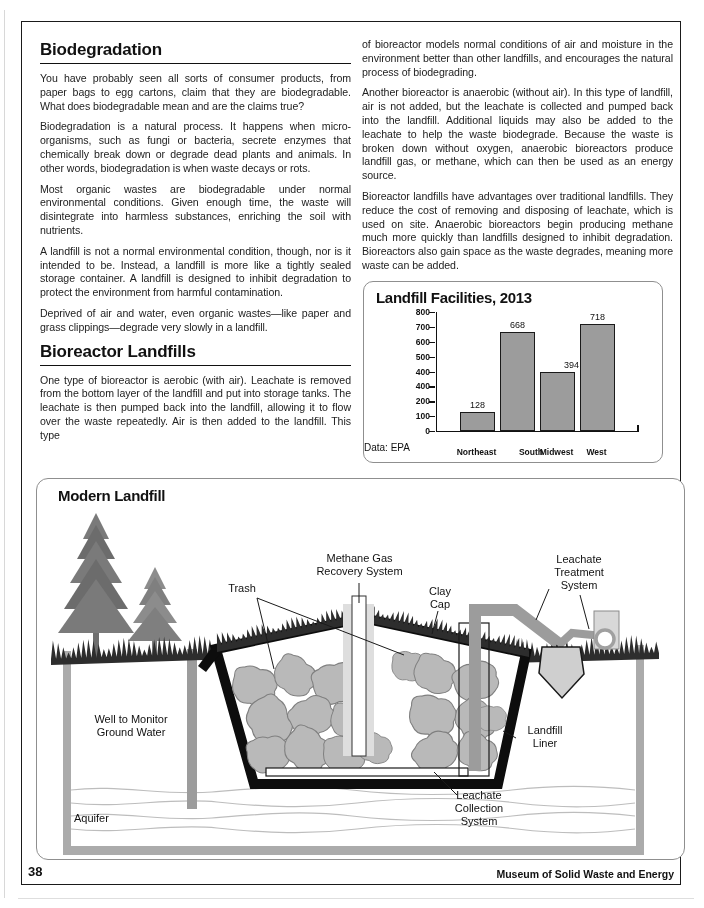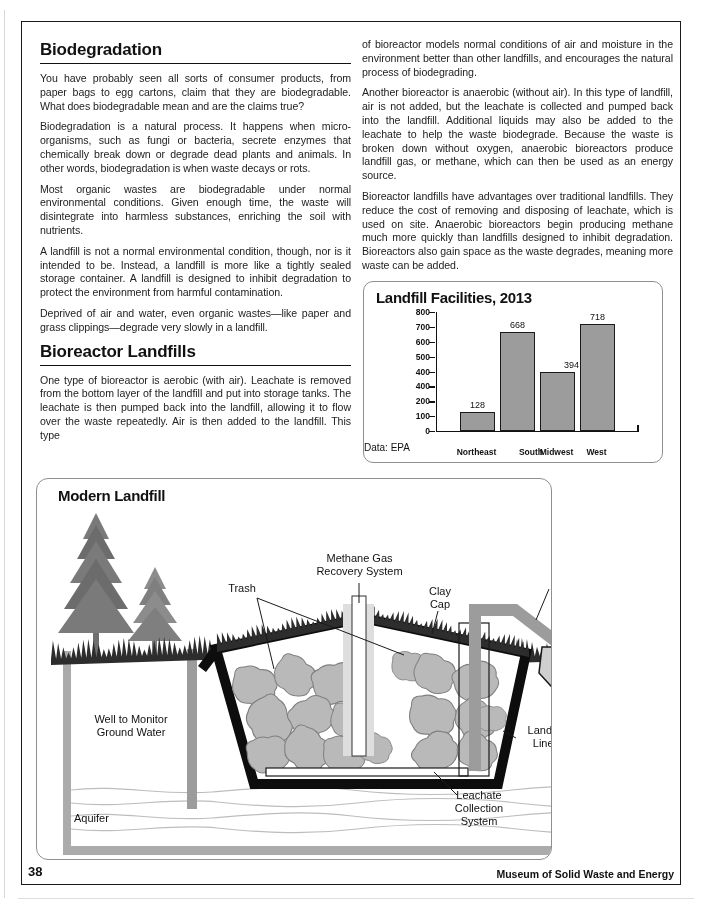--- a/index.html
+++ b/index.html
@@ -21,21 +21,21 @@
   .chart-title{position:absolute;left:12px;top:7px;font-size:15px;font-weight:bold;letter-spacing:-0.3px;color:#111;}
   .chart-plot{position:absolute;left:72px;top:30px;width:202px;height:119px;border-left:1.6px solid #111;border-bottom:1.6px solid #111;box-sizing:content-box;}
   .endtick{position:absolute;right:0;bottom:0;width:1.6px;height:6px;background:#111;}
   .ytick-label{position:absolute;width:26px;text-align:right;font-size:8.5px;font-weight:bold;color:#111;}
   .ytick-mark{position:absolute;width:6px;height:1.3px;background:#111;}
   .bar{position:absolute;bottom:0;width:35px;box-sizing:border-box;border:1.2px solid #1a1a1a;}
   .bar-value{position:absolute;width:45px;text-align:center;font-size:9px;color:#111;}
   .xtick-label{position:absolute;width:60px;text-align:center;font-size:8.5px;font-weight:bold;color:#111;top:153px;margin-top:12px;}
   .chart-source{position:absolute;left:0;top:160px;font-size:10px;color:#111;}
   
-  .diagram-box{position:absolute;left:36px;top:478px;width:516px;height:382px;border:1px solid #8f8f8f;border-radius:12px;box-sizing:border-box;background:#fff;overflow:hidden;}
+  .diagram-box{position:absolute;left:36px;top:478px;width:649px;height:382px;border:1px solid #8f8f8f;border-radius:12px;box-sizing:border-box;background:#fff;overflow:hidden;}
   .diagram-title{position:absolute;left:21px;top:8px;font-size:15px;font-weight:bold;letter-spacing:-0.3px;color:#111;}
   .dlabel{position:absolute;font-size:11px;line-height:1.18;color:#111;text-align:center;white-space:pre-line;}
   .dlabel.left-align{text-align:left;}
   
   .page-number{position:absolute;left:28px;top:864px;font-size:13px;font-weight:bold;color:#111;}
   .footer-text{position:absolute;right:30px;top:868px;font-size:10.5px;font-weight:bold;color:#111;}
 </style>
 </head>
 <body>
 

